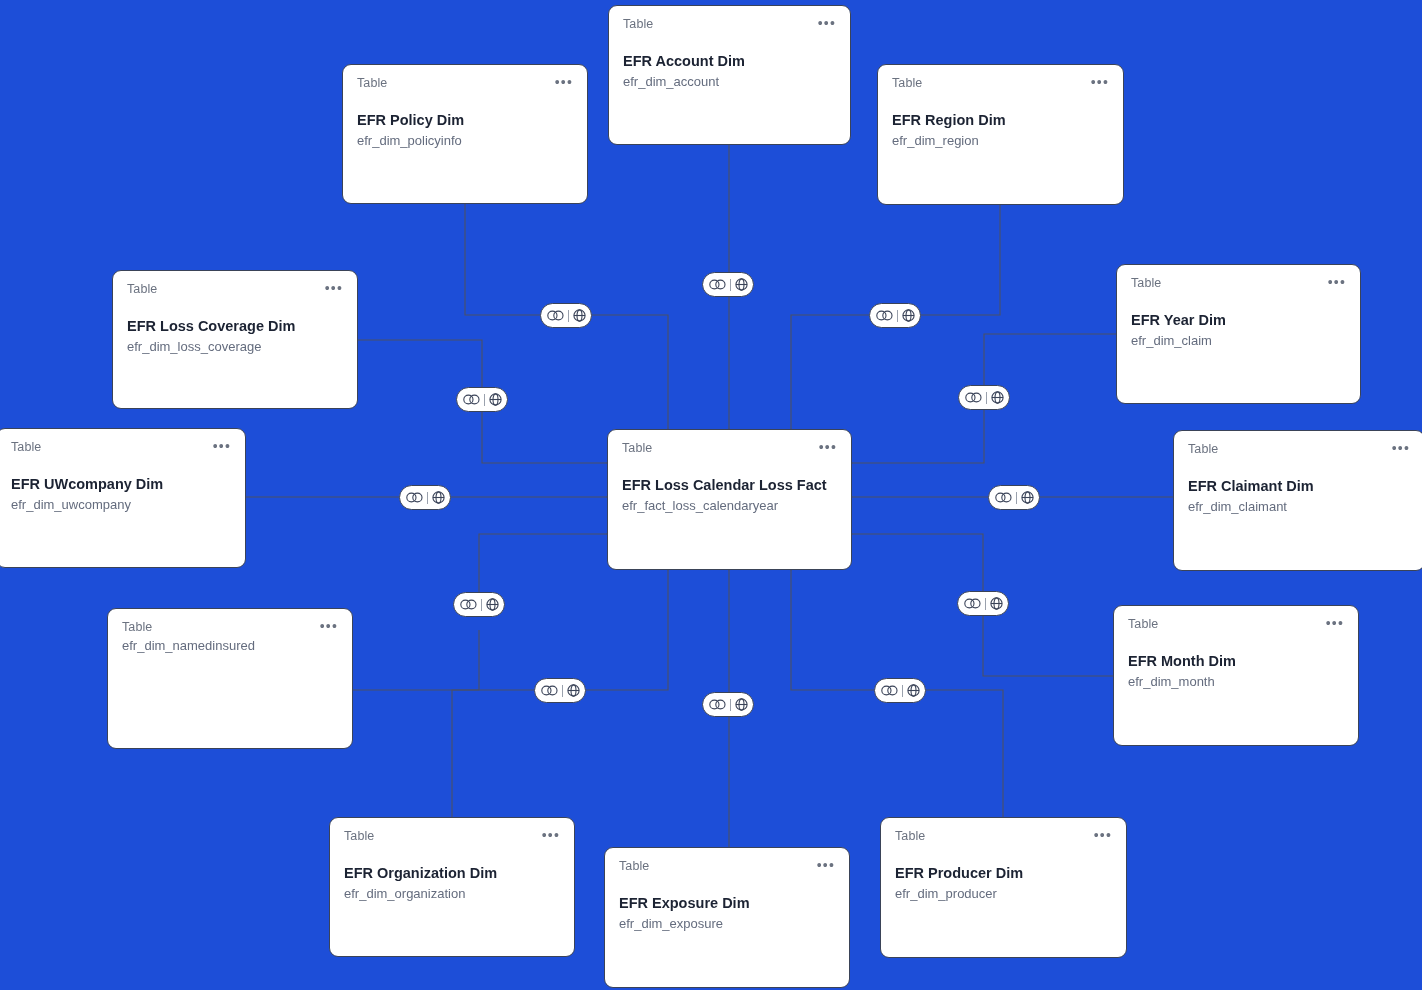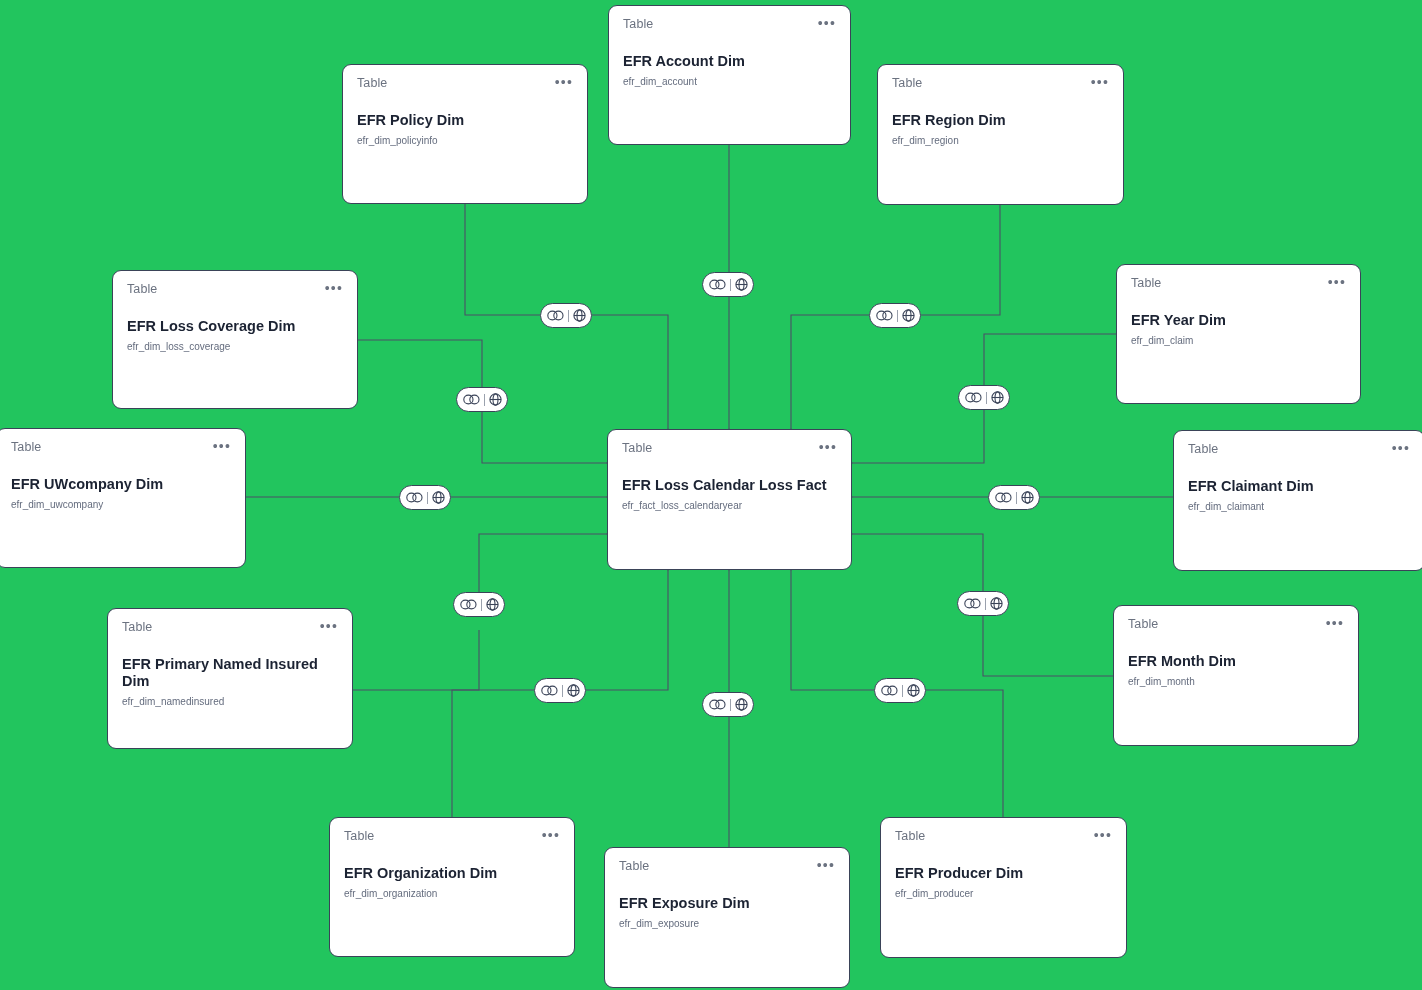--- a/index.html
+++ b/index.html
@@ -9,21 +9,21 @@
   }
   body {
     font-family: "Liberation Sans", sans-serif;
     -webkit-font-smoothing: antialiased;
   }
   #canvas {
     position: relative;
     width: 1422px;
     height: 990px;
     overflow: hidden;
-    background: #22c55e;
+    background: #1d4ed8;
   }
   #edges {
     position: absolute;
     left: 0;
     top: 0;
     width: 1422px;
     height: 990px;
     pointer-events: none;
   }
   .node {
@@ -56,21 +56,21 @@
   }
   .node .title {
     margin-top: 22px;
     font-size: 14.5px;
     font-weight: bold;
     color: #1c2333;
     line-height: 17px;
   }
   .node .sub {
     margin-top: 4px;
-    font-size: 10px;
+    font-size: 13px;
     color: #646c7e;
     line-height: 15px;
   }
   
   .pill {
     position: absolute;
     box-sizing: border-box;
     width: 52px;
     height: 25px;
     border: 1px solid #3a4358;
@@ -221,21 +221,20 @@
           <span class="dots">•••</span>
         </div>
         <div class="title">EFR Claimant Dim</div>
         <div class="sub">efr_dim_claimant</div>
       </div>
       <div class="node" style="left: 107px; top: 608px; width: 246px; height: 141px;">
         <div class="hdr">
           <span class="kind">Table</span>
           <span class="dots">•••</span>
         </div>
-        <div class="title">EFR Primary Named Insured Dim</div>
         <div class="sub">efr_dim_namedinsured</div>
       </div>
       <div class="node" style="left: 1113px; top: 605px; width: 246px; height: 141px;">
         <div class="hdr">
           <span class="kind">Table</span>
           <span class="dots">•••</span>
         </div>
         <div class="title">EFR Month Dim</div>
         <div class="sub">efr_dim_month</div>
       </div>

